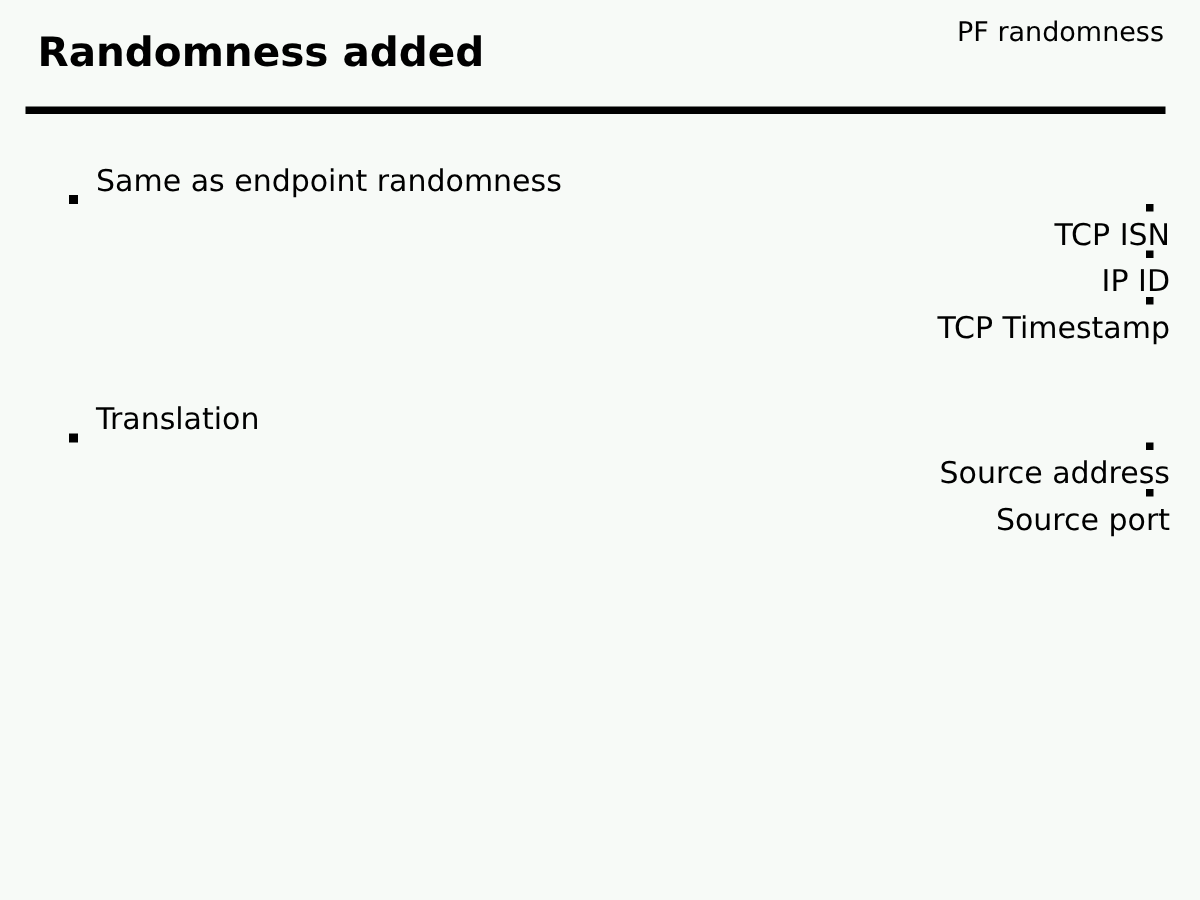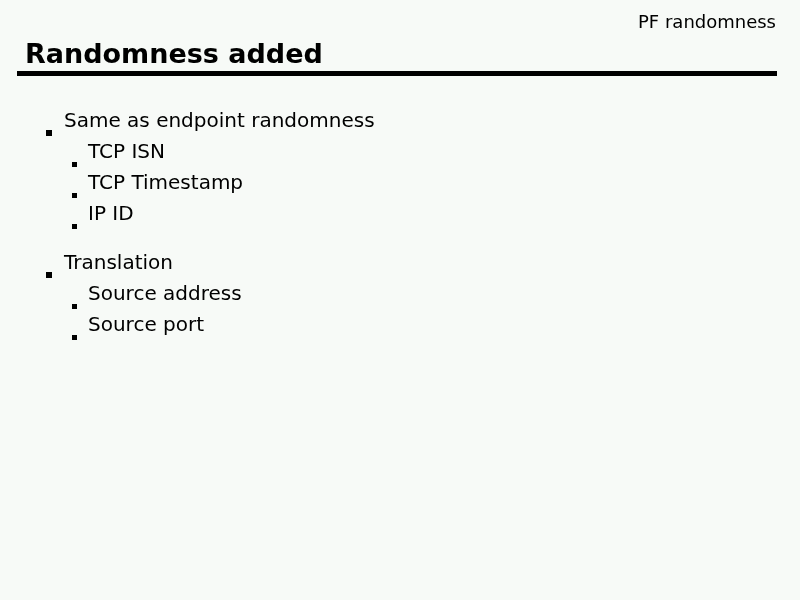--- a/index.html
+++ b/index.html
@@ -19,52 +19,52 @@
   .slide{position:absolute;inset:0;}
   .corner-label{
     position:absolute;
     top:11px;right:24px;
     font-size:18px;line-height:22px;
     white-space:nowrap;
     margin-left:45px;
   }
   .title{
     position:absolute;
-    left:25px;top:39px;
+    left:25px;top:21px;
     margin:0;
     font-size:27px;line-height:30px;
     font-weight:600;
     white-space:nowrap;
   }
   .rule{
     position:absolute;
     left:17px;top:71px;
     width:760px;height:5px;
     background:var(--rule);
   }
   .content{
     position:absolute;
     left:46px;top:105px;
     right:20px;
   }
-  .group2{margin-top:18px;}
+  .group2{margin-top:35px;}
   .row{
     display:flex;
     align-items:flex-end;
     height:31px;
     white-space:nowrap;
   }
   .row .txt{font-size:20px;line-height:31px;}
   .sq{
     display:inline-block;
     background:var(--fg);
     flex:0 0 auto;
   }
   .l1 .sq{width:6px;height:6px;margin-right:12px;}
-  .l2{padding-left:26px;}
+  .l2{padding-left:26px;flex-direction:column;}
   .l2 .sq{width:5px;height:5px;margin-right:11px;}
 </style>
 </head>
 <body>
 
 <div class="slide">
 
   <div class="corner-label">PF randomness</div>
 
   <h1 class="title">Randomness added</h1>
@@ -77,25 +77,25 @@
       <div class="row l1">
         <span class="sq"></span>
         <span class="txt">Same as endpoint randomness</span>
       </div>
       <div class="row l2">
         <span class="sq"></span>
         <span class="txt">TCP ISN</span>
       </div>
       <div class="row l2">
         <span class="sq"></span>
-        <span class="txt">TCP Timestamp</span>
+        <span class="txt">IP ID</span>
       </div>
       <div class="row l2">
         <span class="sq"></span>
-        <span class="txt">IP ID</span>
+        <span class="txt">TCP Timestamp</span>
       </div>
     </div>
 
     <div class="group group2">
       <div class="row l1">
         <span class="sq"></span>
         <span class="txt">Translation</span>
       </div>
       <div class="row l2">
         <span class="sq"></span>

